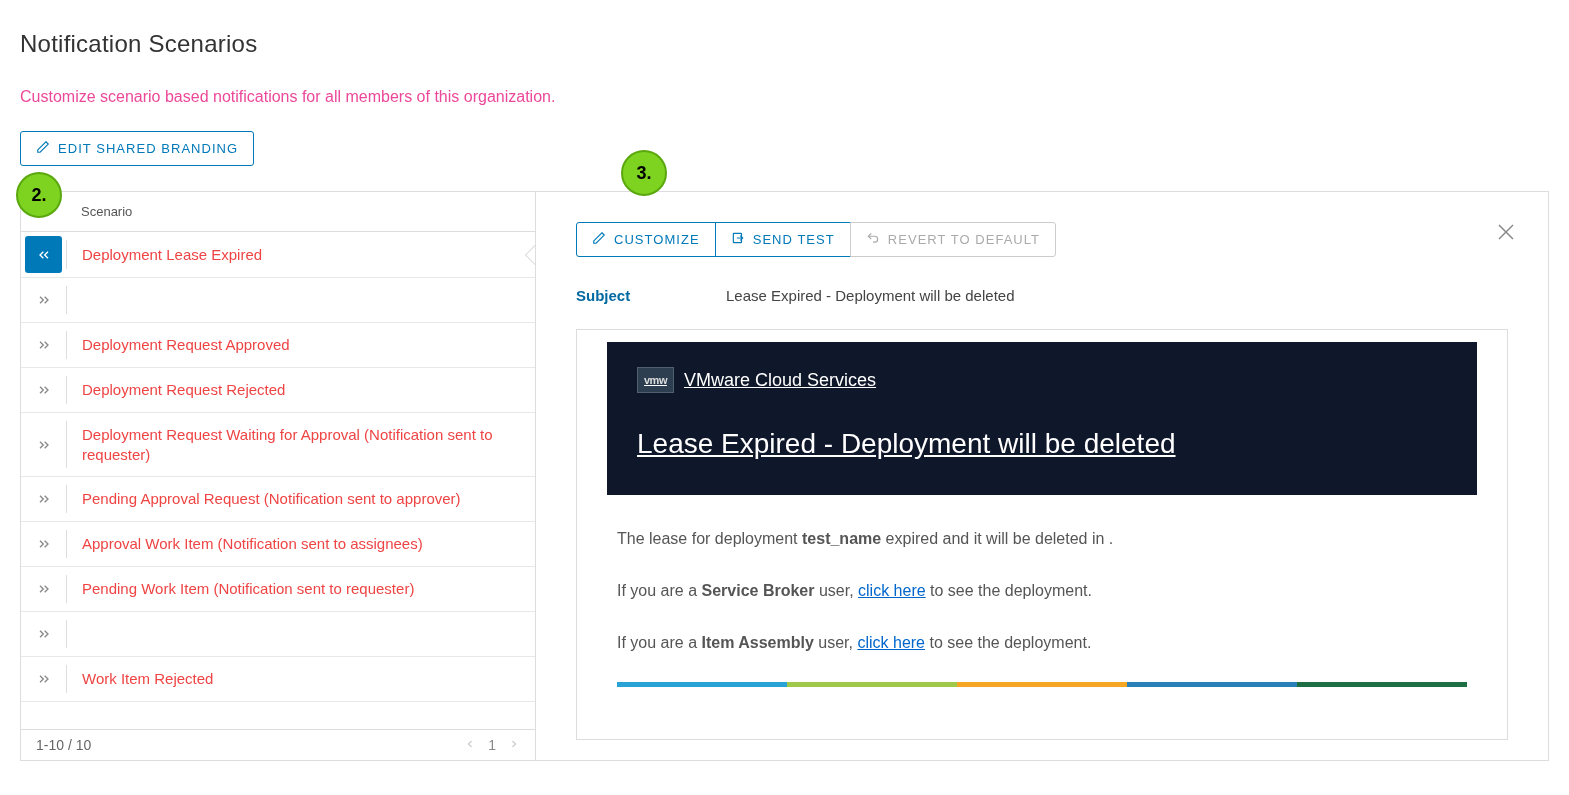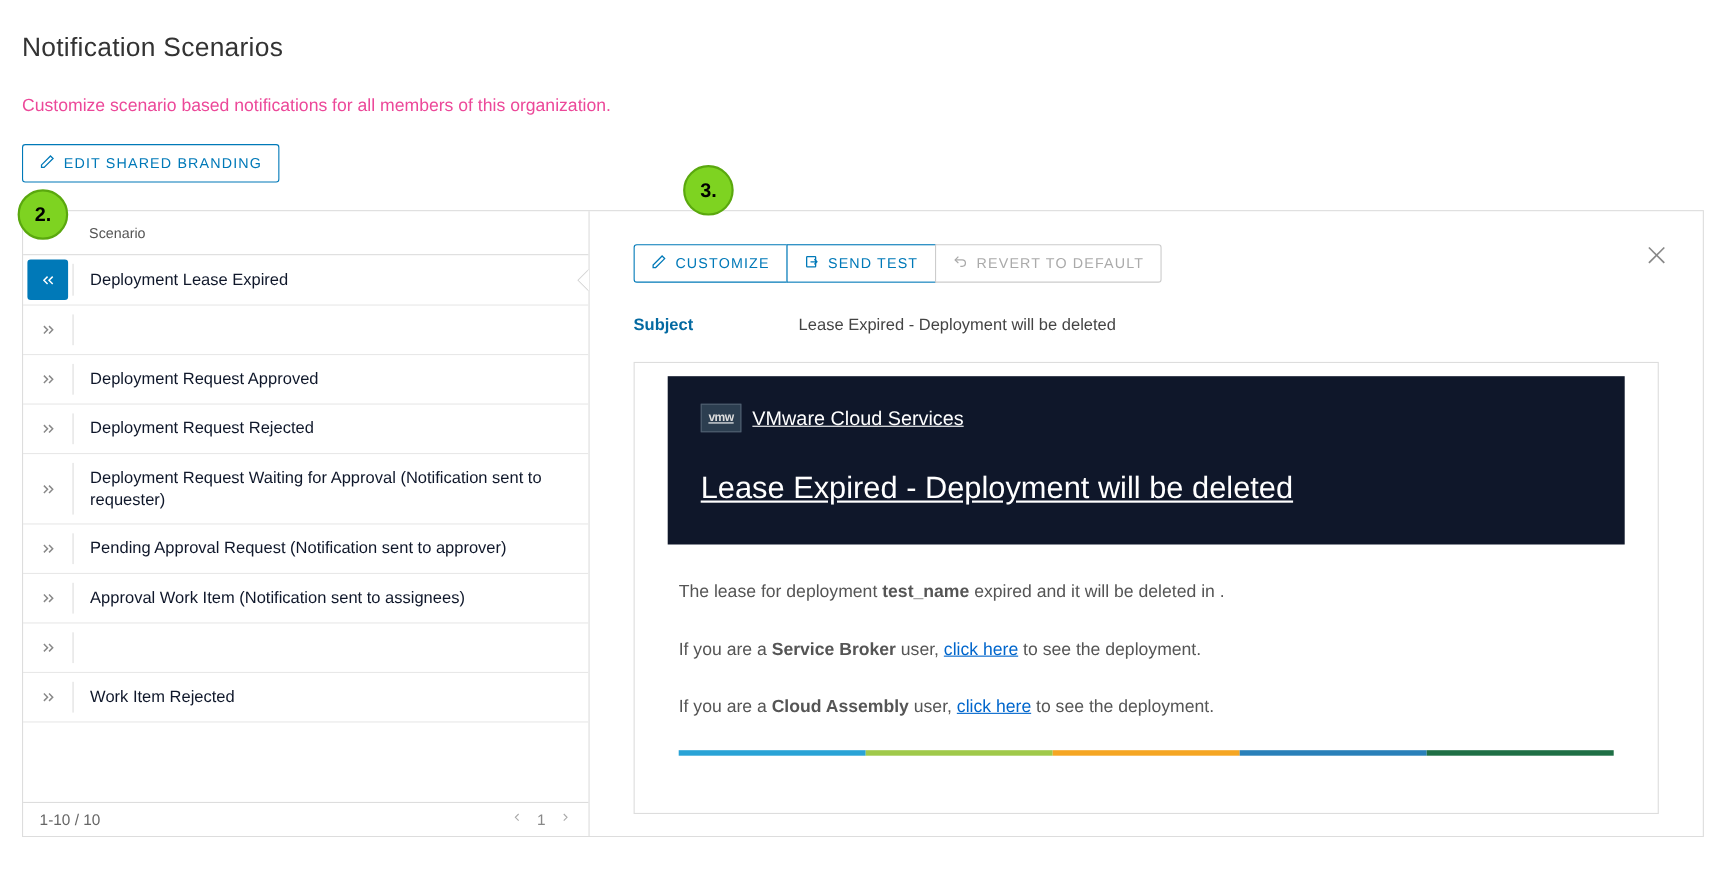--- a/index.html
+++ b/index.html
@@ -86,21 +86,21 @@
   }
   .list-row .divider {
     width: 1px;
     background: #ddd;
     margin: 8px 0;
   }
   .list-row .label-cell {
     flex: 1;
     padding: 12px 15px;
     font-size: 15px;
-    color: #0f172a;
+    color: #ef4444;
     display: flex;
     align-items: center;
     line-height: 1.3;
   }
   .list-row.selected .expand-cell {
     background: #0079b8;
     color: #fff;
     border-radius: 3px;
     margin: 4px;
     width: 37px;
@@ -338,20 +338,30 @@
             <div class="label-cell">Approval Work Item (Notification sent to assignees)</div>
           </div>
           <div class="list-row">
             <div class="expand-cell">
               <svg width="16" height="16" viewBox="0 0 24 24" fill="none" stroke="currentColor" stroke-width="2">
                 <polyline points="6 17 11 12 6 7"></polyline>
                 <polyline points="13 17 18 12 13 7"></polyline>
               </svg>
             </div>
             <div class="divider"></div>
+            <div class="label-cell">Pending Work Item (Notification sent to requester)</div>
+          </div>
+          <div class="list-row">
+            <div class="expand-cell">
+              <svg width="16" height="16" viewBox="0 0 24 24" fill="none" stroke="currentColor" stroke-width="2">
+                <polyline points="6 17 11 12 6 7"></polyline>
+                <polyline points="13 17 18 12 13 7"></polyline>
+              </svg>
+            </div>
+            <div class="divider"></div>
           </div>
           <div class="list-row">
             <div class="expand-cell">
               <svg width="16" height="16" viewBox="0 0 24 24" fill="none" stroke="currentColor" stroke-width="2">
                 <polyline points="6 17 11 12 6 7"></polyline>
                 <polyline points="13 17 18 12 13 7"></polyline>
               </svg>
             </div>
             <div class="divider"></div>
             <div class="label-cell">Work Item Rejected</div>
@@ -427,21 +437,21 @@
             <div class="title">Lease Expired - Deployment will be deleted</div>
           </div>
           <div class="email-body">
             <p>
               <span>The lease for deployment </span><b>test_name</b><span> expired and it will be deleted in .</span>
             </p>
             <p>
               <span>If you are a </span><b>Service Broker</b><span> user, </span><a href="#">click here</a><span> to see the deployment.</span>
             </p>
             <p>
-              <span>If you are a </span><b>Cloud Assembly</b><span> user, </span><a href="#">click here</a><span> to see the deployment.</span>
+              <span>If you are a </span><b>Item Assembly</b><span> user, </span><a href="#">click here</a><span> to see the deployment.</span>
             </p>
             <div class="color-strip" id="color-strip">
                 <span style="background: rgb(41, 163, 214);"></span>
                 <span style="background: rgb(160, 201, 74);"></span>
                 <span style="background: rgb(245, 166, 35);"></span>
                 <span style="background: rgb(41, 128, 185);"></span>
                 <span style="background: rgb(31, 111, 69);"></span>
               </div>
           </div>
         </div>

